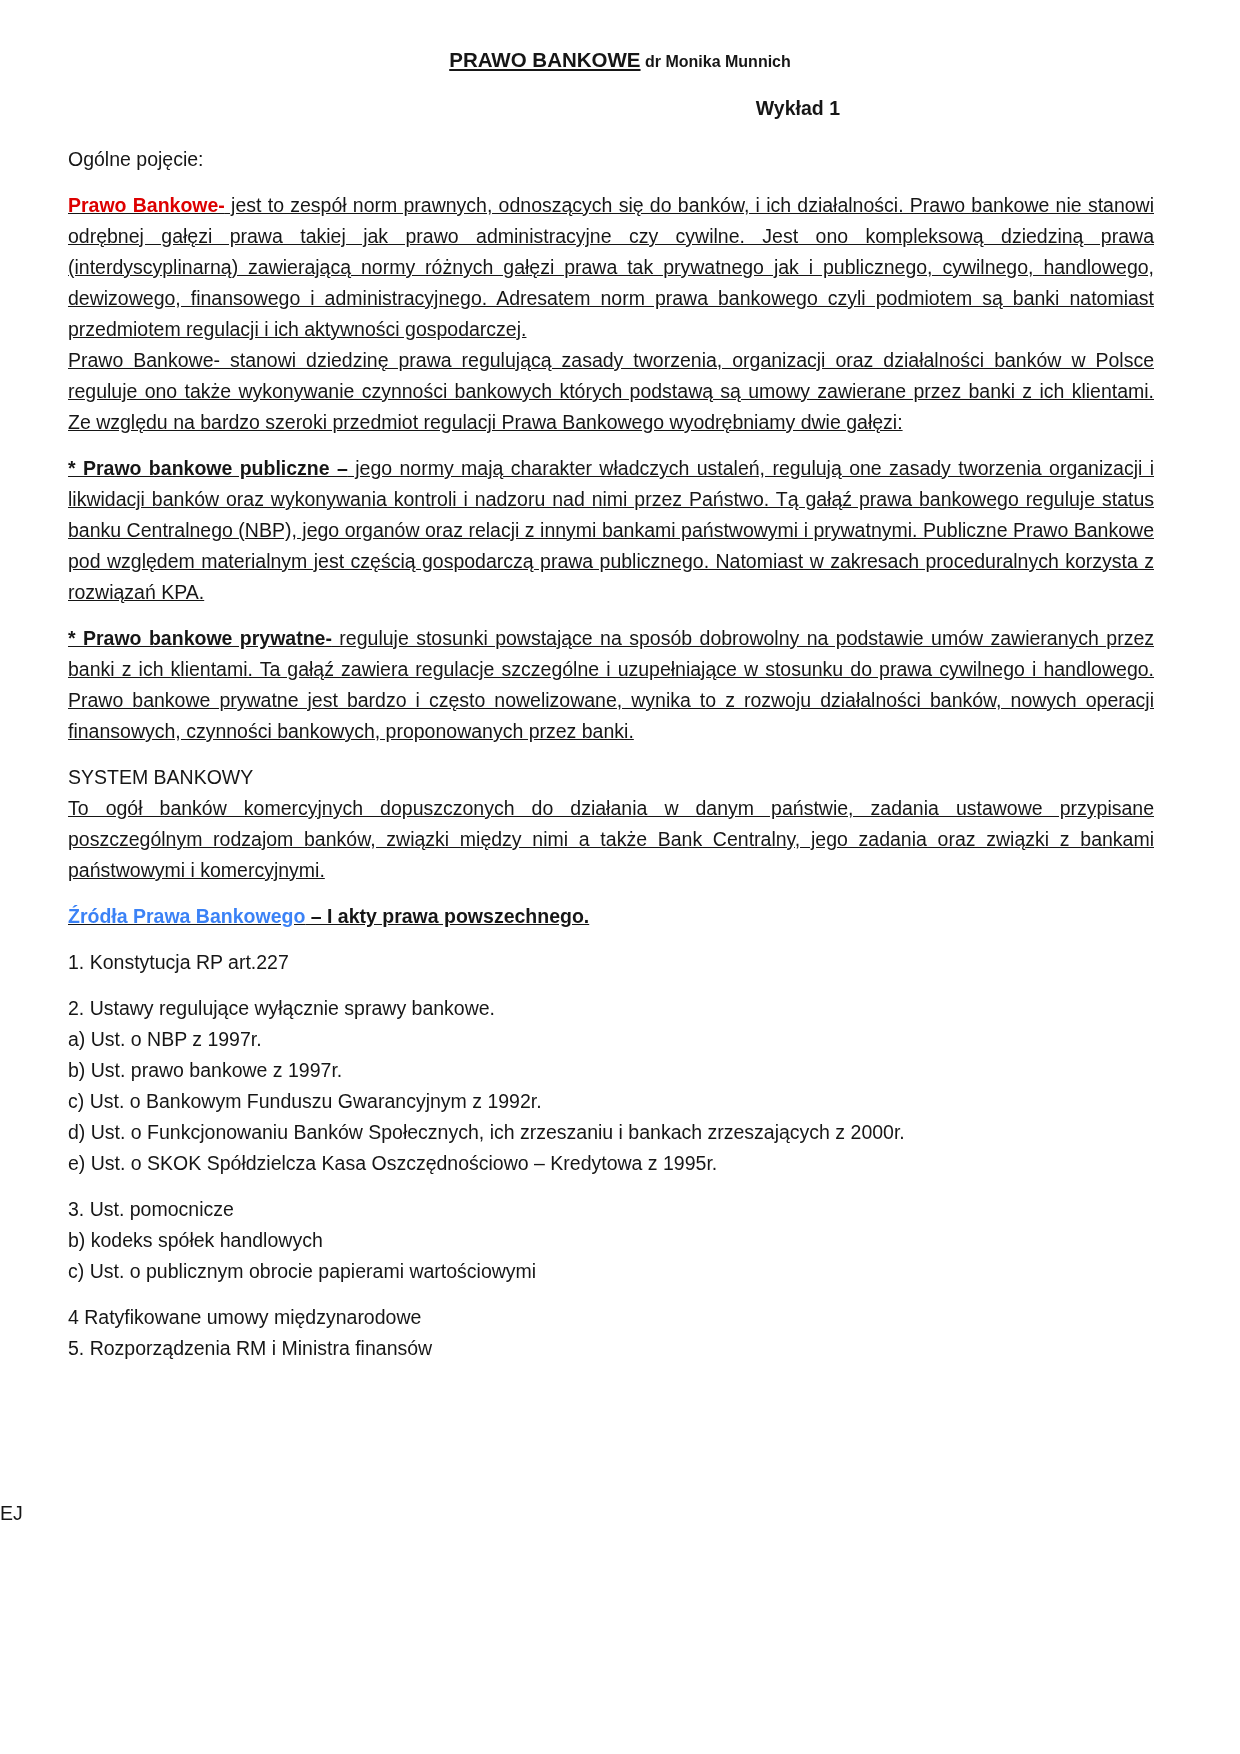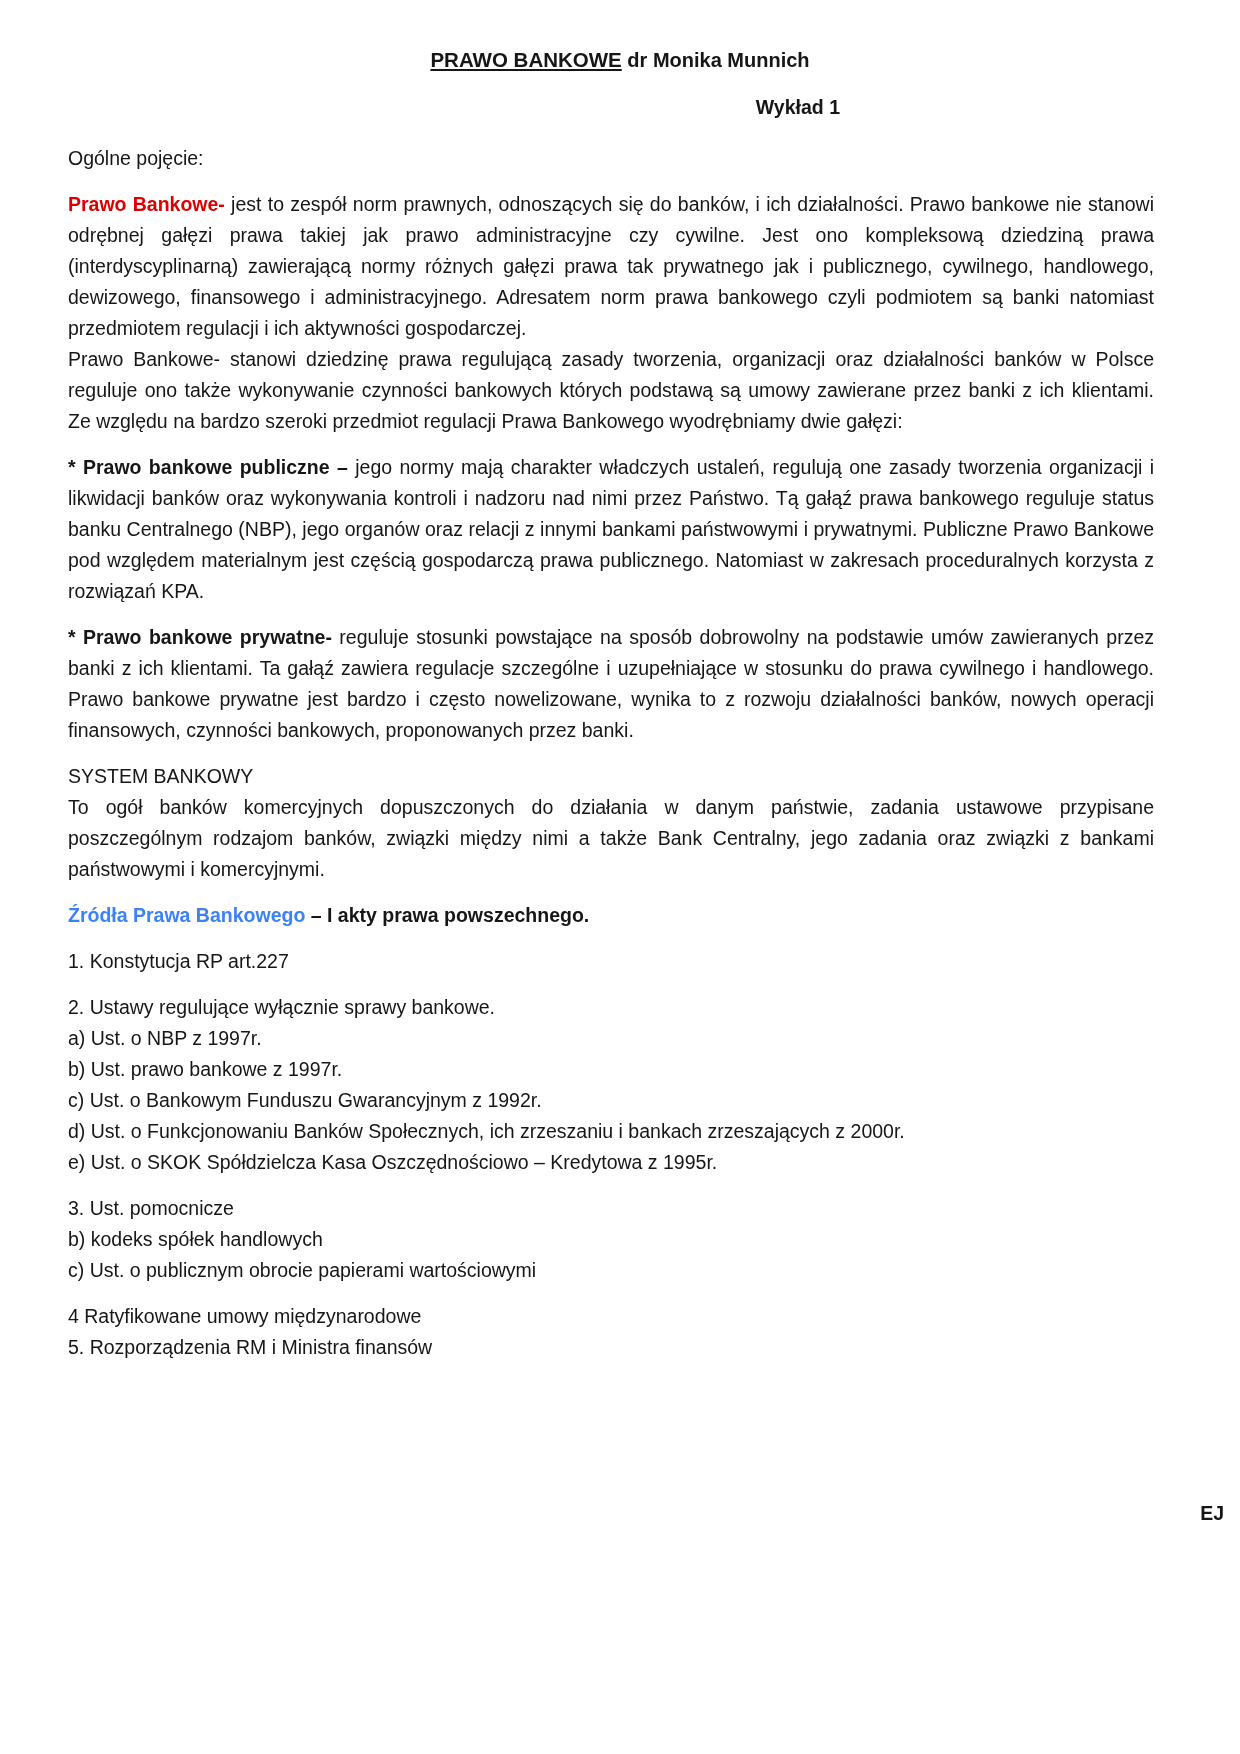--- a/index.html
+++ b/index.html
@@ -10,40 +10,40 @@
     box-sizing: border-box;
     background: #ffffff;
     padding: 44px 68px 0 68px;
     font-family: "Liberation Sans", sans-serif;
     font-size: 19.5px;
     line-height: 31px;
     color: #161616;
   }
   .title-line { text-align: center; font-weight: bold; font-size: 20.5px; }
   .doc-title { text-decoration: underline; }
-  .doc-title-suffix { text-decoration: none; font-size: 20px; margin-top: 6px; }
+  .doc-title-suffix { text-decoration: none; font-size: 16px; margin-top: 6px; }
   .lecture-line {
     text-align: right;
     padding-right: 332px;
     font-weight: bold;
     margin-top: 16px;
   }
   .heading { font-weight: normal; margin-top: 20px; }
-  .para { margin: 15px 18px 0 0; text-align: justify; }
+  .para { margin: 15px 18px 0 0; text-align: justify; text-decoration: underline; }
   .para.tight { margin-top: 0; }
   .block { margin-top: 15px; }
   .block div { text-align: left; }
   .bold { font-weight: bold; }
   .red { font-weight: bold; }
   .footer {
     position: absolute;
-    left: 0; right: 16px;
+    left: 0; right: 5px;
     top: 1498px;
-    text-align: right;
-    font-weight: bold;
+    text-align: left;
+    font-weight: normal;
   }
 </style>
 </head>
 <body>
 
 <div class="page">
 
   <div class="title-line">
     <span class="doc-title">PRAWO BANKOWE</span><span class="doc-title-suffix"> dr Monika Munnich</span>
   </div>

